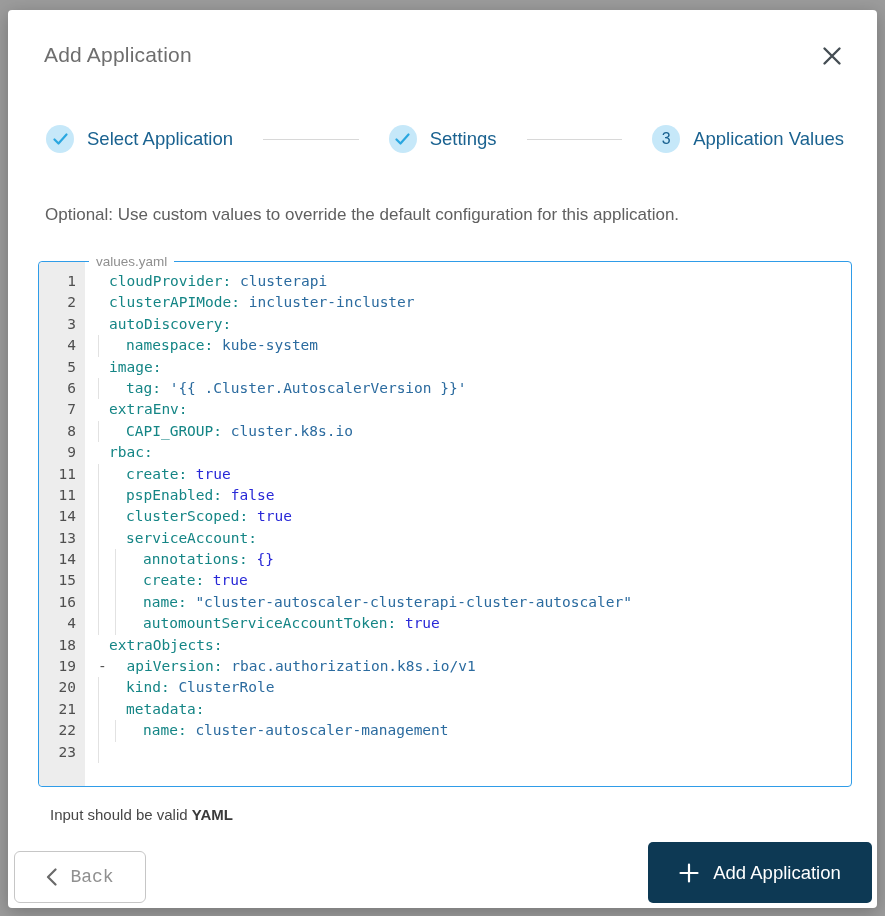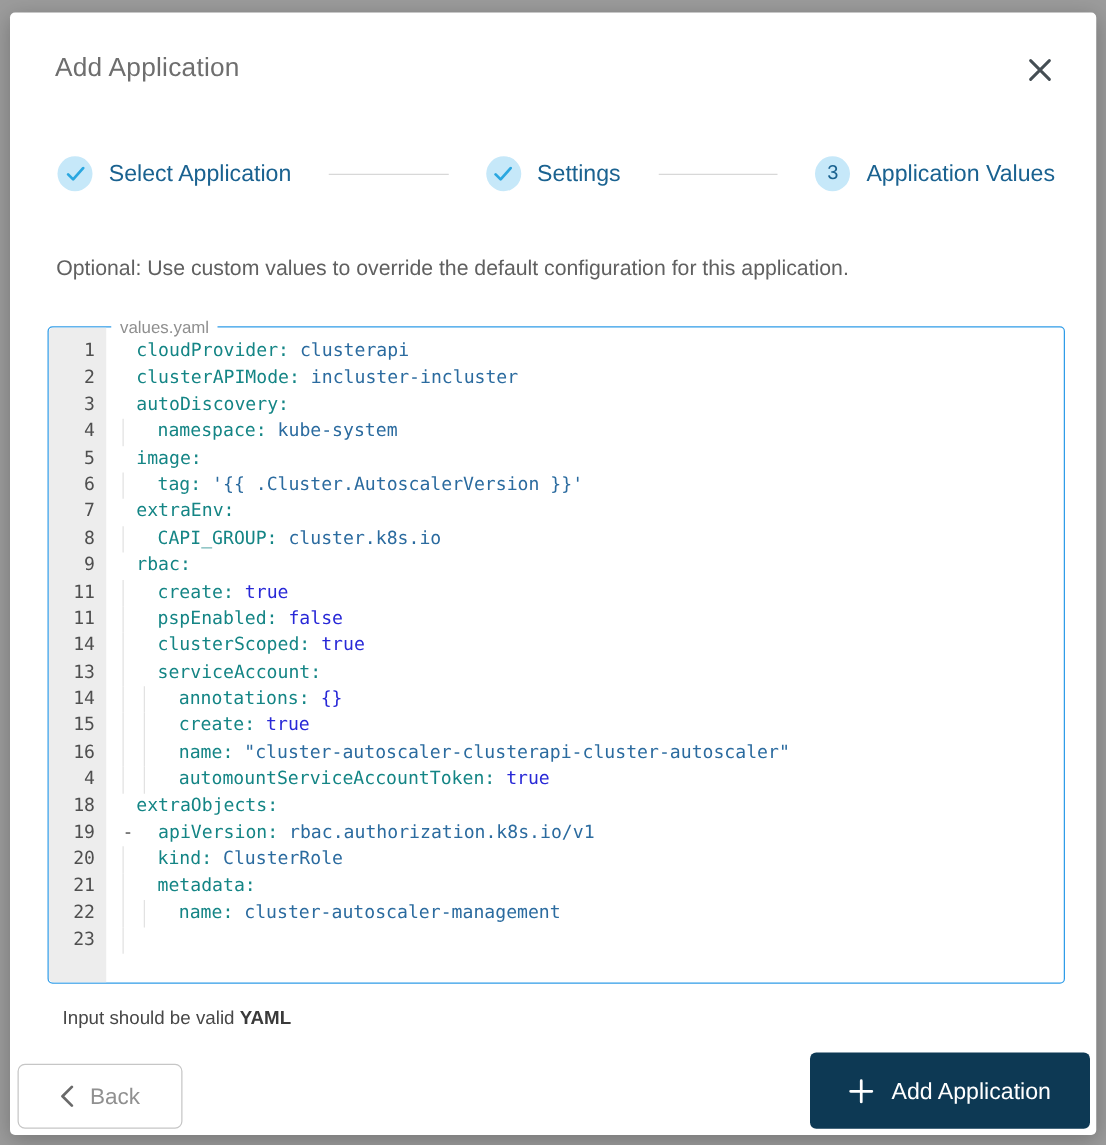--- a/index.html
+++ b/index.html
@@ -66,21 +66,21 @@
   .hint b { font-weight:700; color:#3a3a3a; }
   
   .footer {
     position:absolute; left:6px; right:5px; bottom:5px;
     display:flex; justify-content:space-between; align-items:flex-end;
   }
   .back-btn {
     height:52px; min-width:132px; background:#ffffff;
     border:1.5px solid #c6c6c6; border-radius:6px;
     display:flex; align-items:center; justify-content:center; gap:13px;
-    font-family:Liberation Sans, sans-serif; font-size:18px; color:#909090;
+    font-family:Liberation Mono, monospace; font-size:18px; color:#909090;
     cursor:pointer; padding:0 24px;
   }
   .add-btn {
     height:61px; min-width:224px; background:var(--primary-navy, #0d3954);
     border:none; border-radius:5px;
     display:flex; align-items:center; justify-content:center; gap:14px;
     font-family:"Liberation Sans", sans-serif; font-size:18.5px; color:#ffffff;
     cursor:pointer; padding:0 26px;
   }
 </style>

